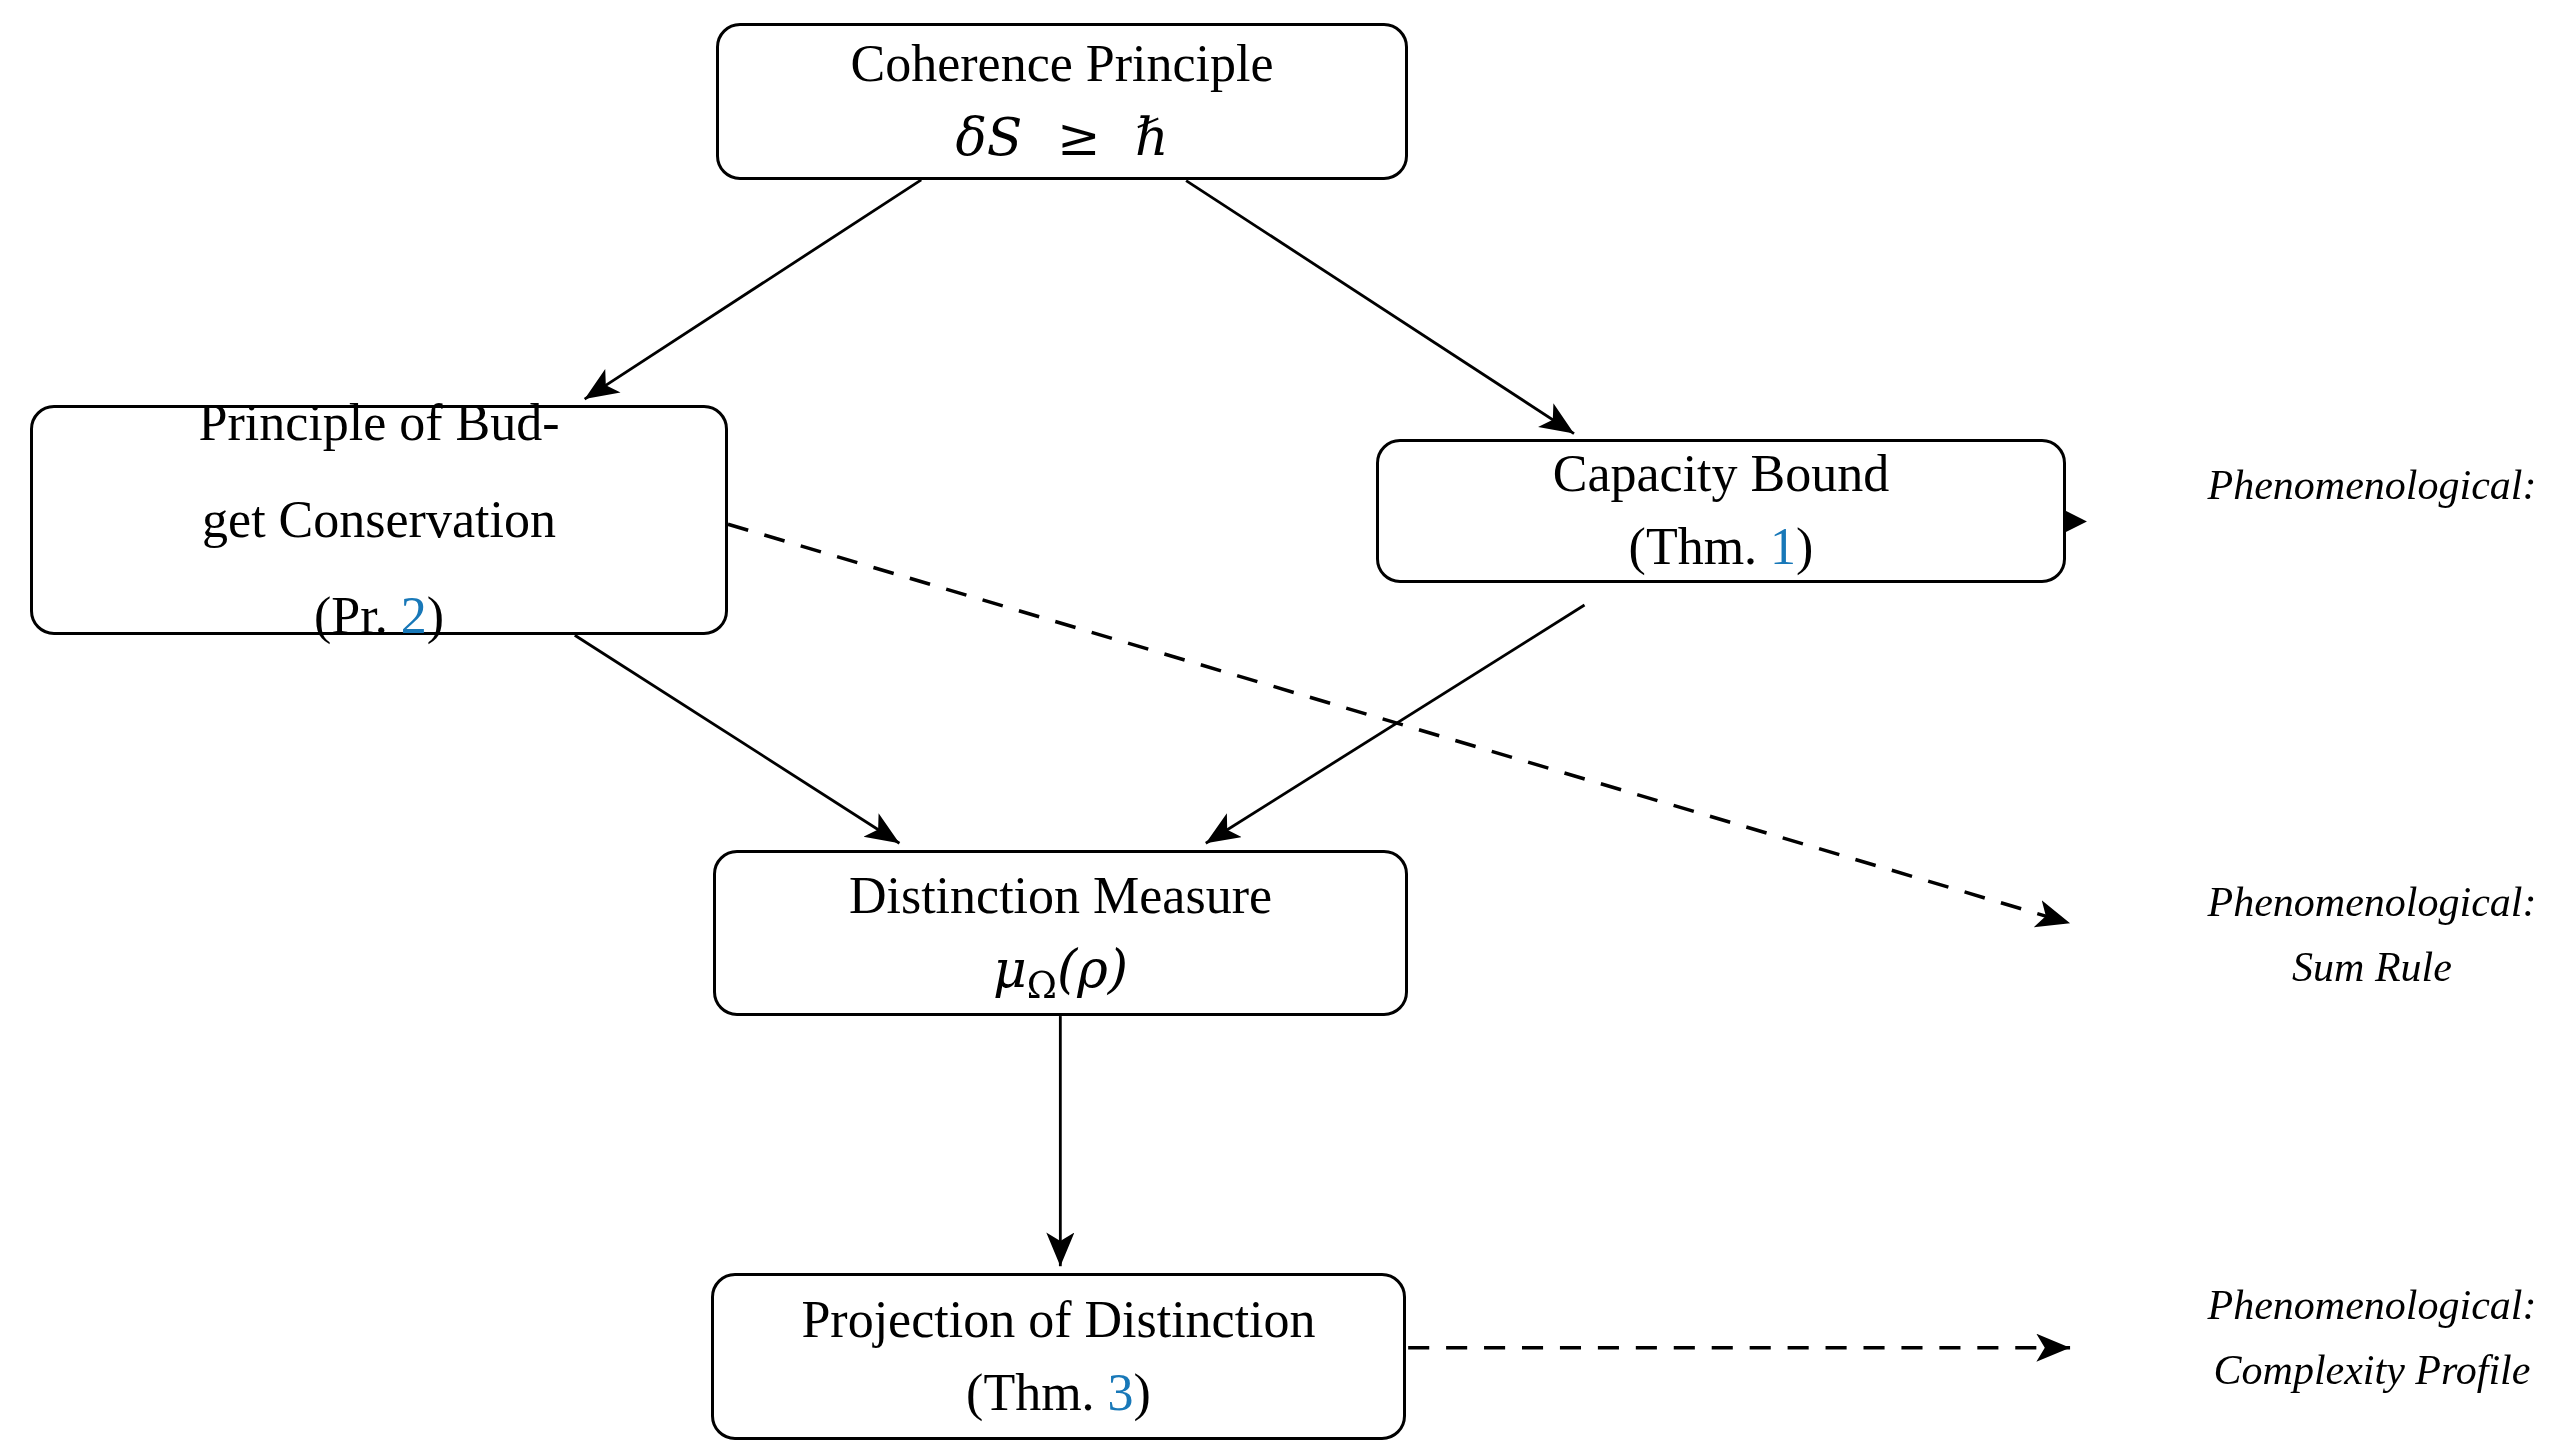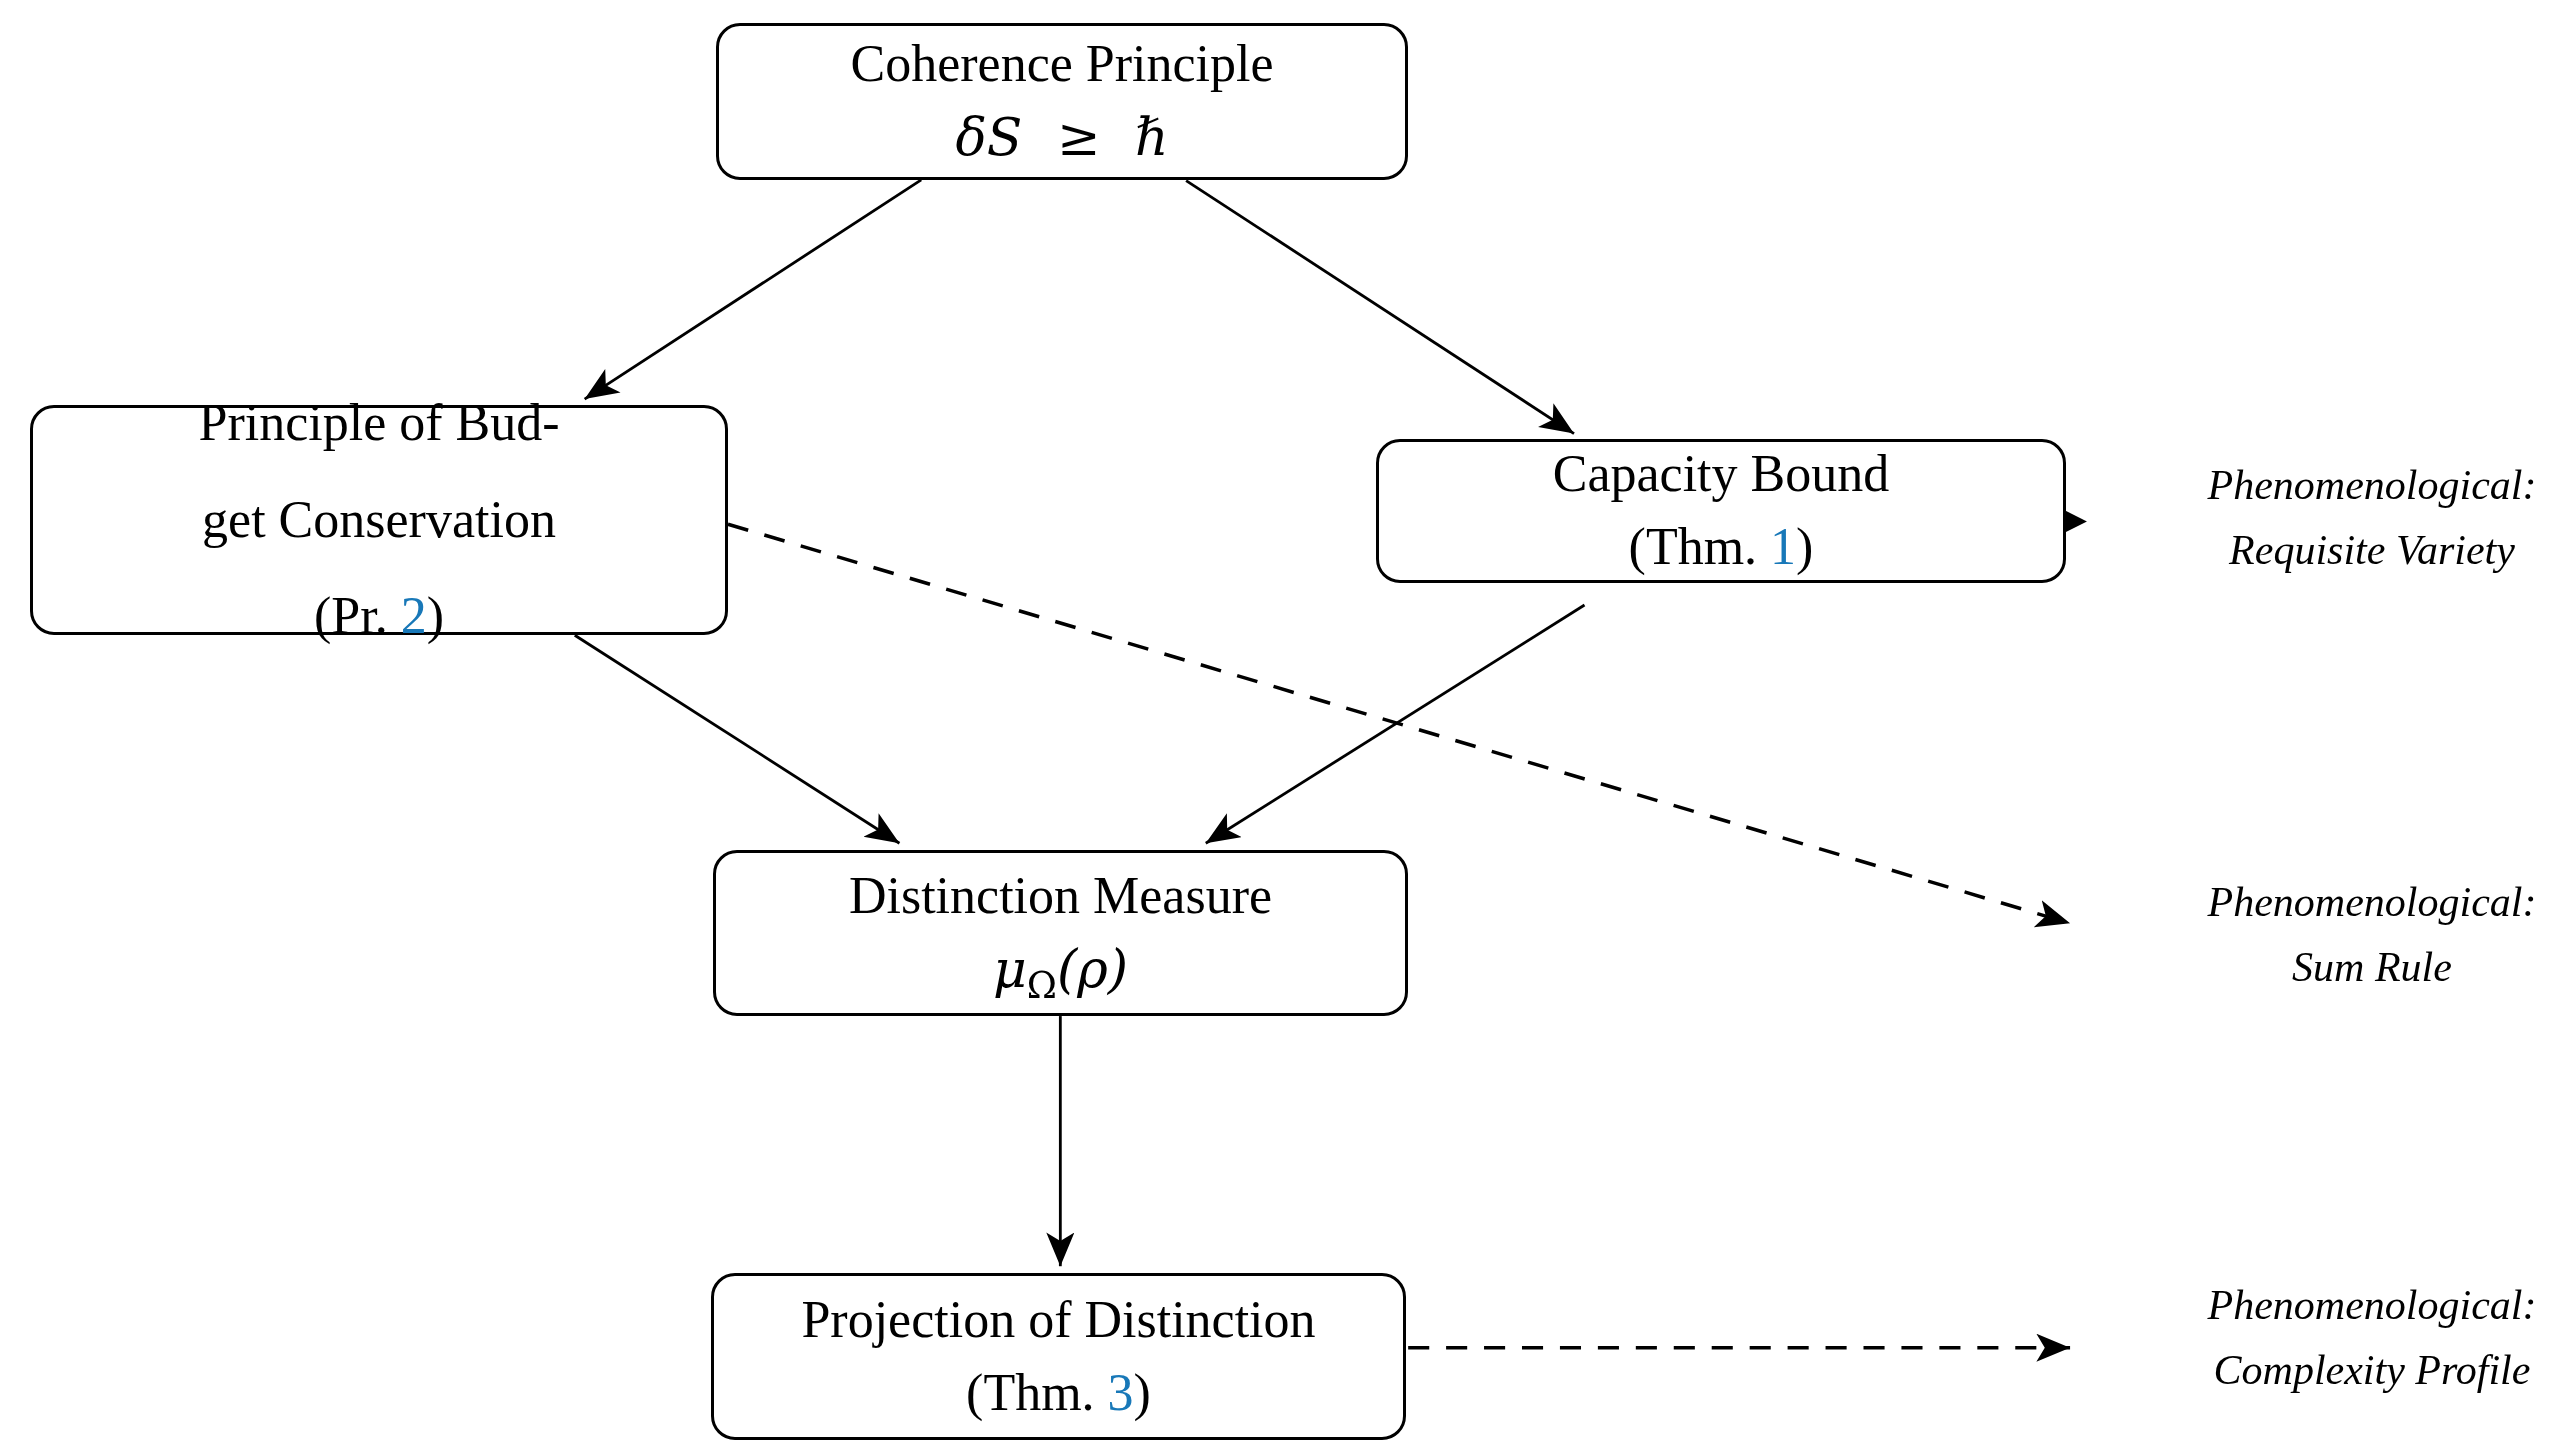--- a/index.html
+++ b/index.html
@@ -131,21 +131,20 @@
 
   <div class="node" id="node-projection">
     <div>Projection of Distinction</div>
     <div>
       <span>(Thm. </span><span class="ref-num">3</span><span>)</span>
     </div>
   </div>
 
   <div class="pheno-label" id="label-requisite">
     <div>Phenomenological:</div>
-    <div>Requisite Variety</div>
   </div>
 
   <div class="pheno-label" id="label-sum">
     <div>Phenomenological:</div>
     <div>Sum Rule</div>
   </div>
 
   <div class="pheno-label" id="label-complexity">
     <div>Phenomenological:</div>
     <div>Complexity Profile</div>

